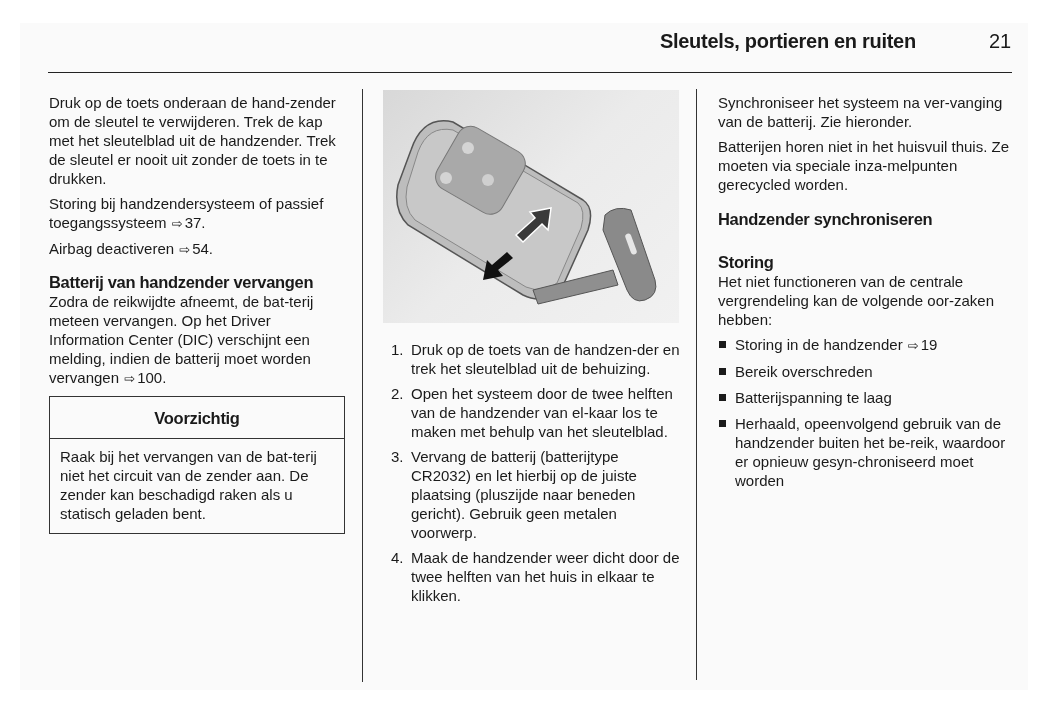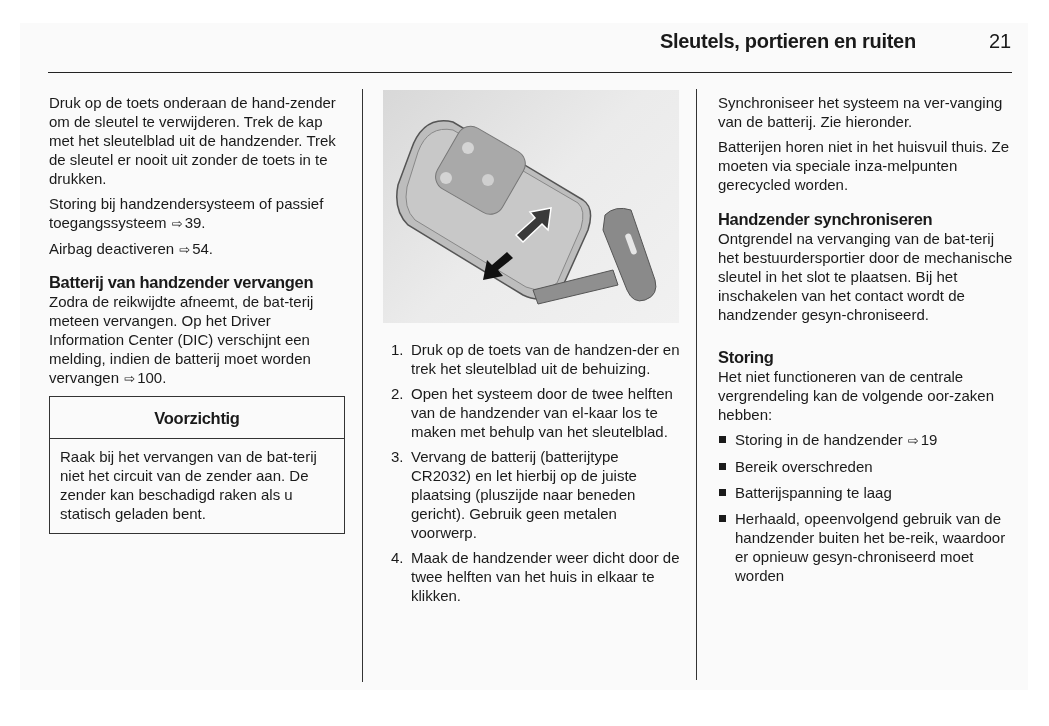--- a/index.html
+++ b/index.html
@@ -120,21 +120,21 @@
 <div class="header-page">21</div>
 <div class="header-rule"></div>
 
 <div class="col-divider" style="left:362px; top:89px; height:593px;"></div>
 <div class="col-divider" style="left:696px; top:89px; height:591px;"></div>
 
 <div class="col" style="left:49px; top:93px; width:300px;">
   <p>Druk op de toets onderaan de hand-zender om de sleutel te verwijderen. Trek de kap met het sleutelblad uit de handzender. Trek de sleutel er nooit uit zonder de toets in te drukken.</p>
   <p>
     <span>Storing bij handzendersysteem of passief toegangssysteem</span>
-    <span class="ref-icon">⇨</span><span>39.</span>
+    <span class="ref-icon">⇨</span><span>37.</span>
   </p>
   <p>
     <span>Airbag deactiveren</span>
     <span class="ref-icon">⇨</span><span>54.</span>
   </p>
   <div class="sec-title">Batterij van handzender vervangen</div>
   <p>
     <span>Zodra de reikwijdte afneemt, de bat-terij meteen vervangen. Op het Driver Information Center (DIC) verschijnt een melding, indien de batterij moet worden vervangen</span>
     <span class="ref-icon">⇨</span><span>100.</span>
   </p>
@@ -177,21 +177,20 @@
     <li><span class="num">2.</span><span>Open het systeem door de twee helften van de handzender van el-kaar los te maken met behulp van het sleutelblad.</span></li>
     <li><span class="num">3.</span><span>Vervang de batterij (batterijtype CR2032) en let hierbij op de juiste plaatsing (pluszijde naar beneden gericht). Gebruik geen metalen voorwerp.</span></li>
     <li><span class="num">4.</span><span>Maak de handzender weer dicht door de twee helften van het huis in elkaar te klikken.</span></li>
   </ol>
 </div>
 
 <div class="col" style="left:718px; top:93px; width:298px;">
   <p>Synchroniseer het systeem na ver-vanging van de batterij. Zie hieronder.</p>
   <p>Batterijen horen niet in het huisvuil thuis. Ze moeten via speciale inza-melpunten gerecycled worden.</p>
   <div class="sec-title" style="margin-top:16px;">Handzender synchroniseren</div>
-  <p>Ontgrendel na vervanging van de bat-terij het bestuurdersportier door de mechanische sleutel in het slot te plaatsen. Bij het inschakelen van het contact wordt de handzender gesyn-chroniseerd.</p>
   <div class="sec-title" style="margin-top:24px;">Storing</div>
   <p>Het niet functioneren van de centrale vergrendeling kan de volgende oor-zaken hebben:</p>
   <ul class="bullets">
     <li>
       <span class="sq"></span>
       <span>Storing in de handzender</span>
       <span class="ref-icon">⇨</span><span>19</span>
     </li>
     <li>
       <span class="sq"></span>

